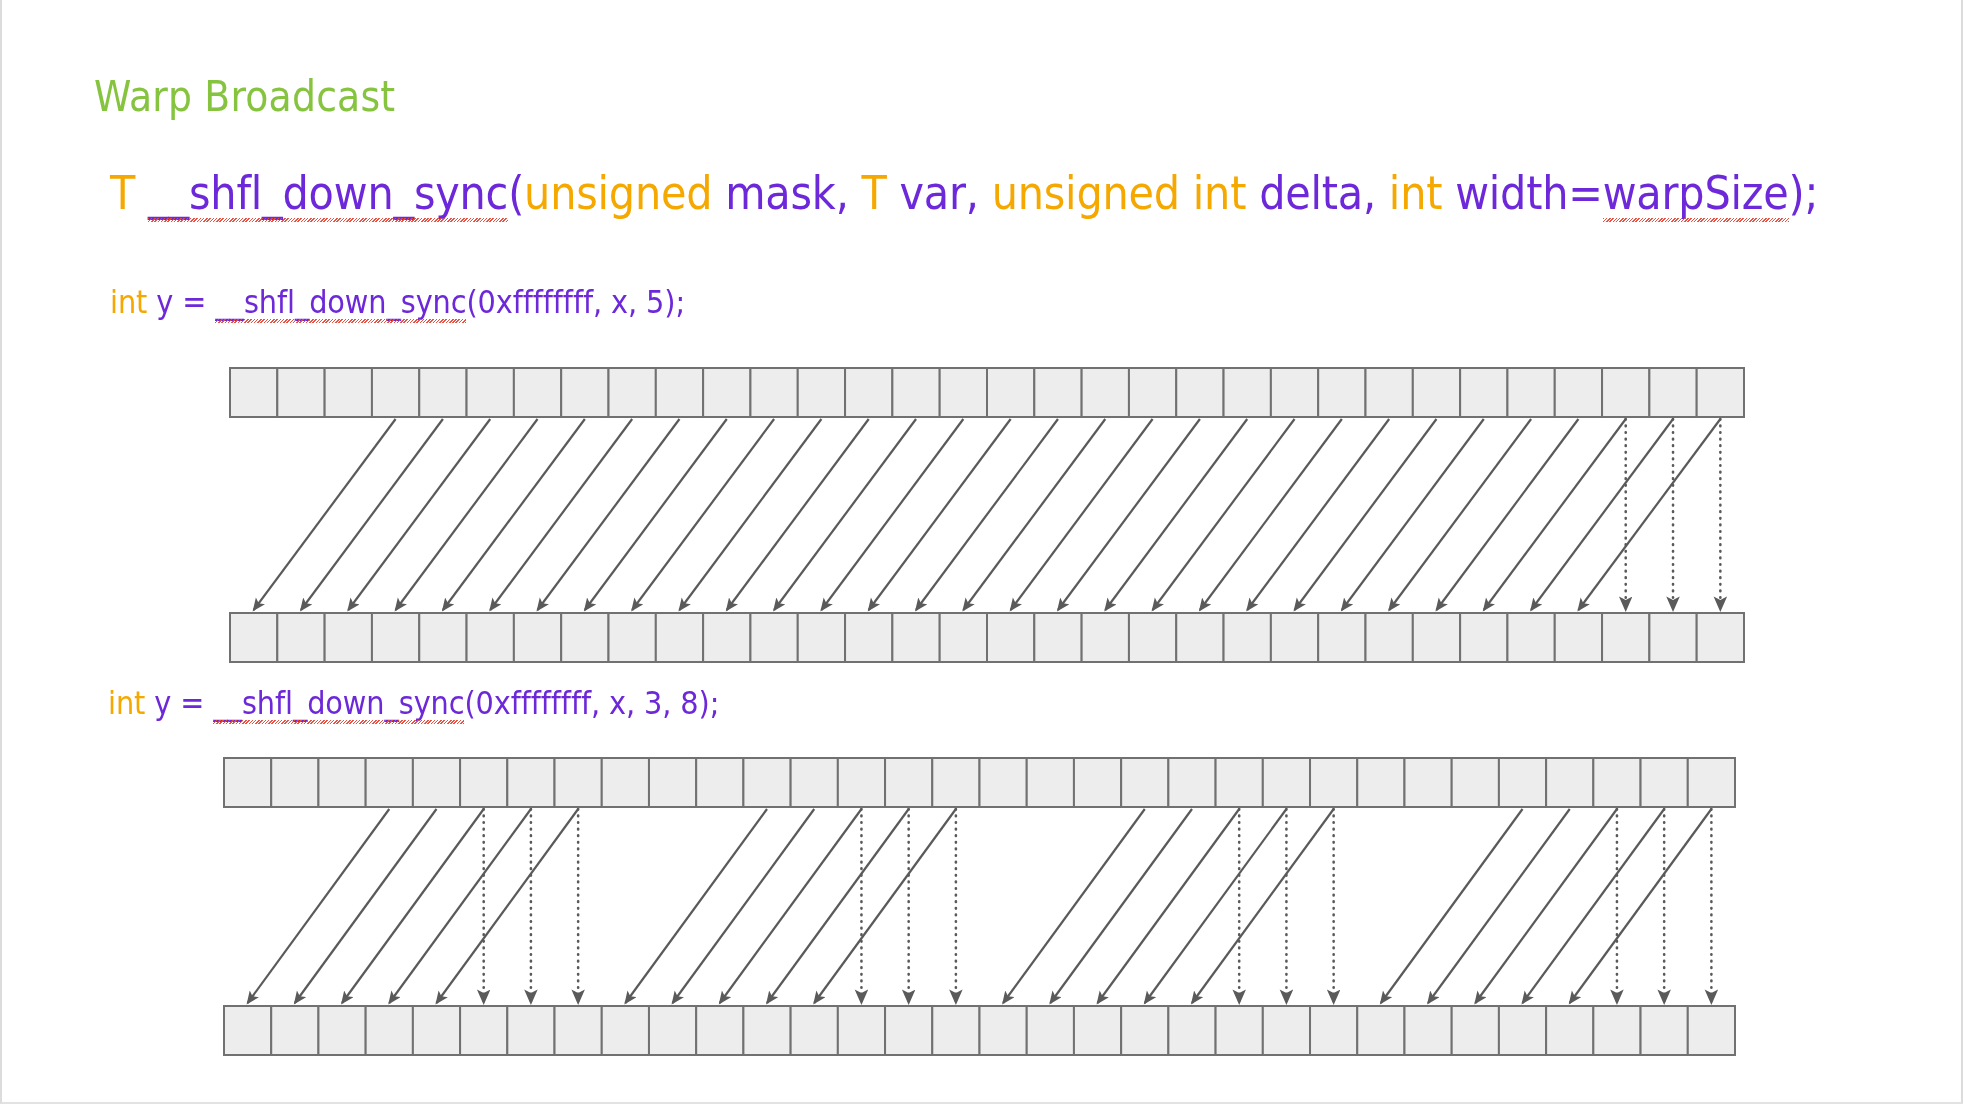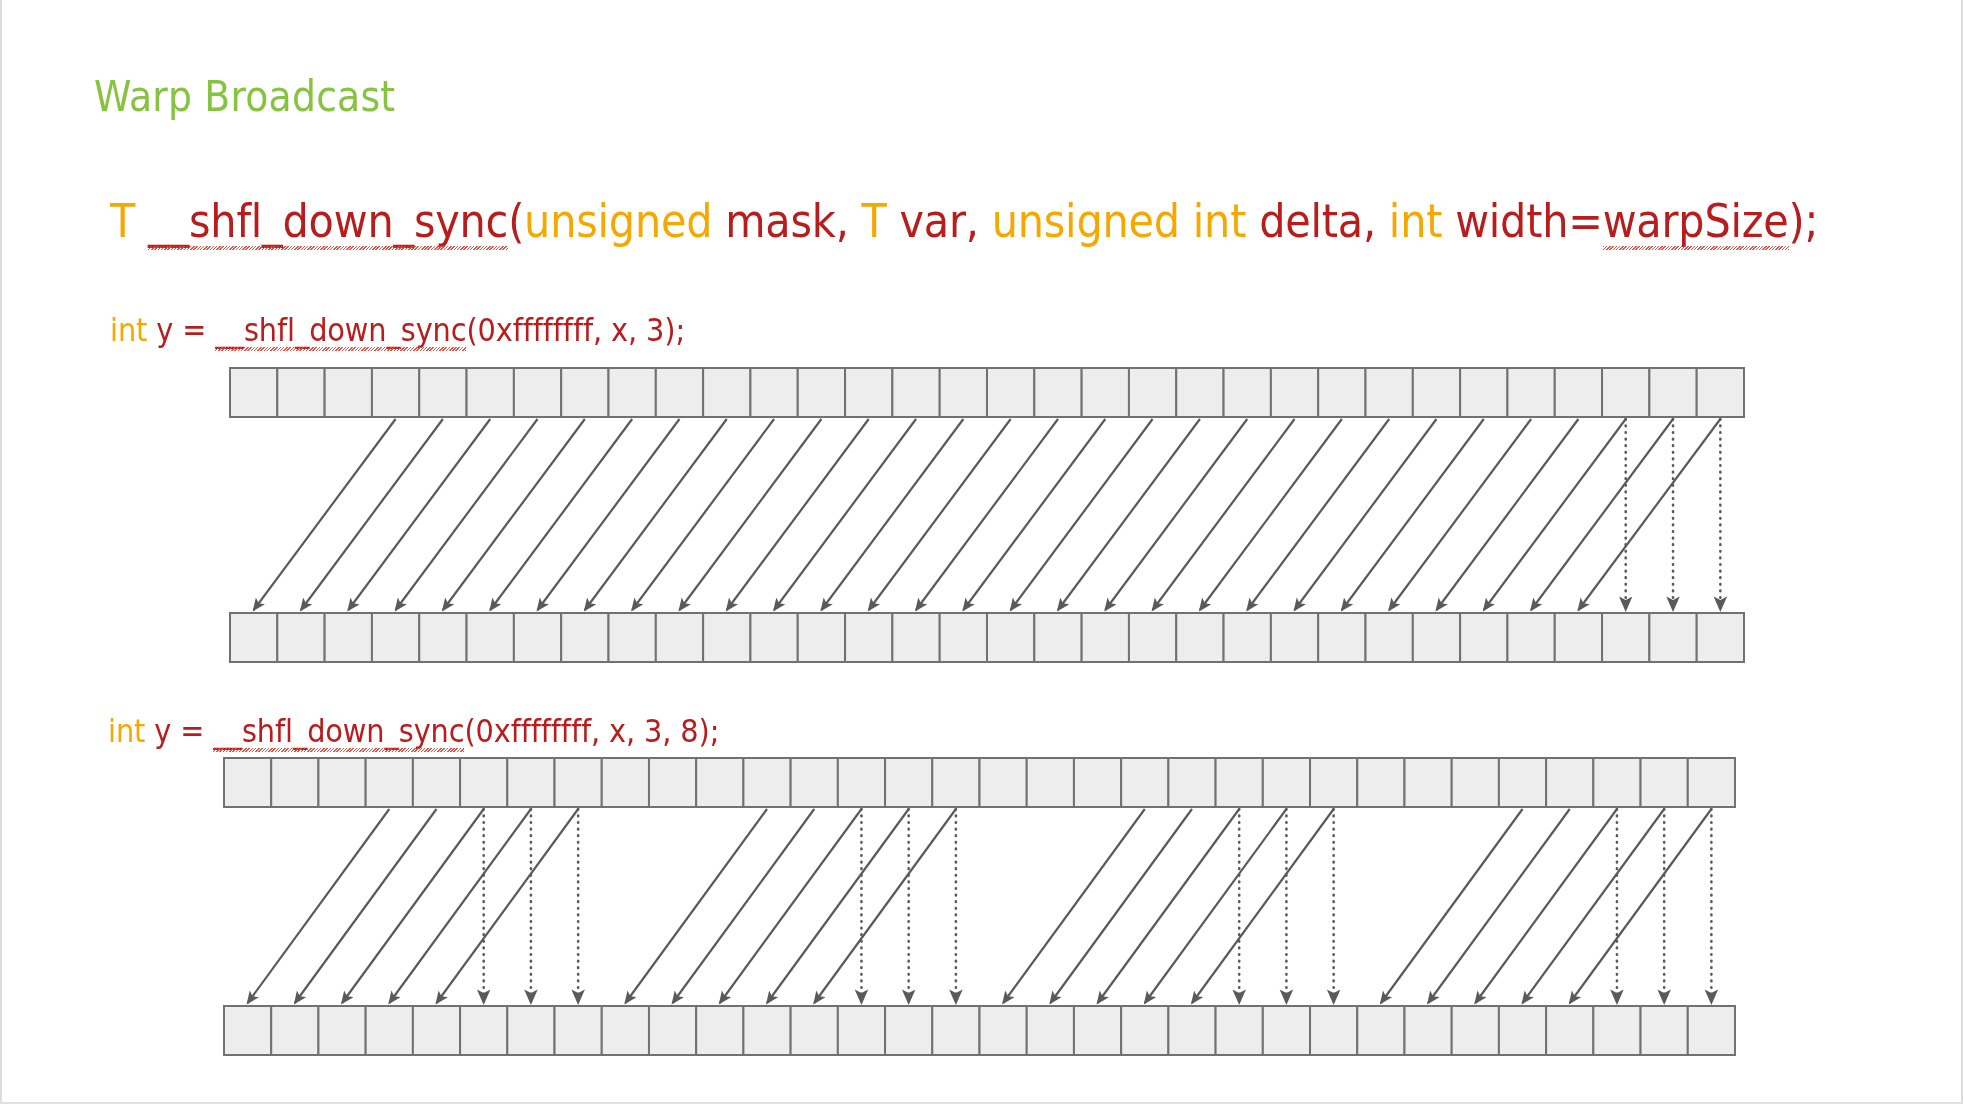--- a/index.html
+++ b/index.html
@@ -46,21 +46,21 @@
     left: 108px;
     top: 165px;
     font-size: 46px;
     line-height: 56px;
     color: #1a1a1a;
     white-space: nowrap;
     letter-spacing: -0.2px;
   }
   #signature .tok { white-space: pre; }
   .kw { color: #f5a800; }
-  .plain { color: #b91c1c; margin-top: 28px; }
+  .plain { color: #6d28d9; }
 
   
   .squiggle {
     position: relative;
     display: inline-block;
   }
   .squiggle::after {
     content: "";
     position: absolute;
     left: 0;
@@ -98,21 +98,21 @@
 </style>
 </head>
 <body>
 
 <div id="slide">
 
   <div id="slide-title">Warp Broadcast</div>
 
   <div id="signature"><span class="tok kw">T</span><span class="tok plain"> </span><span class="tok plain squiggle">__shfl_down_sync</span><span class="tok plain">(</span><span class="tok kw">unsigned</span><span class="tok plain"> mask, </span><span class="tok kw">T</span><span class="tok plain"> var, </span><span class="tok kw">unsigned int</span><span class="tok plain"> delta, </span><span class="tok kw">int</span><span class="tok plain"> width=</span><span class="tok plain squiggle">warpSize</span><span class="tok plain">);</span></div>
 
-  <div class="codeline" id="codeline-1"><span class="tok kw">int</span><span class="tok plain"> y = </span><span class="tok plain squiggle">__shfl_down_sync</span><span class="tok plain">(0xffffffff, x, 3);</span></div>
+  <div class="codeline" id="codeline-1"><span class="tok kw">int</span><span class="tok plain"> y = </span><span class="tok plain squiggle">__shfl_down_sync</span><span class="tok plain">(0xffffffff, x, 5);</span></div>
 
   <div class="diagram" id="diagram-1">
       <svg width="1963" height="1104" viewBox="0 0 1963 1104">
         <defs>
           <marker id="diagram-1-head" markerWidth="7" markerHeight="7" refX="5.2" refY="2.6" orient="auto" markerUnits="strokeWidth">
             <path d="M0,0 L6,2.6 L0,5.2 L1.4,2.6 Z" fill="#5a5a5a"></path>
           </marker>
         </defs>
         <g>
           <rect x="228.00" y="368" width="47.31" height="49" fill="#ededed" stroke="#717171" stroke-width="2"></rect>

